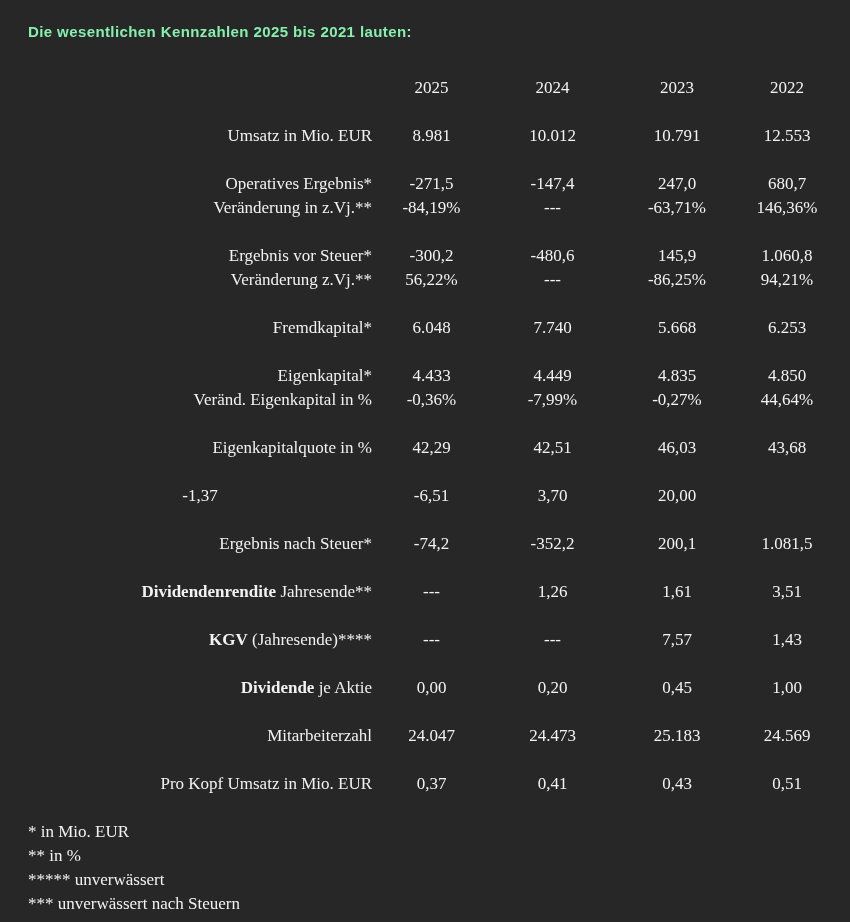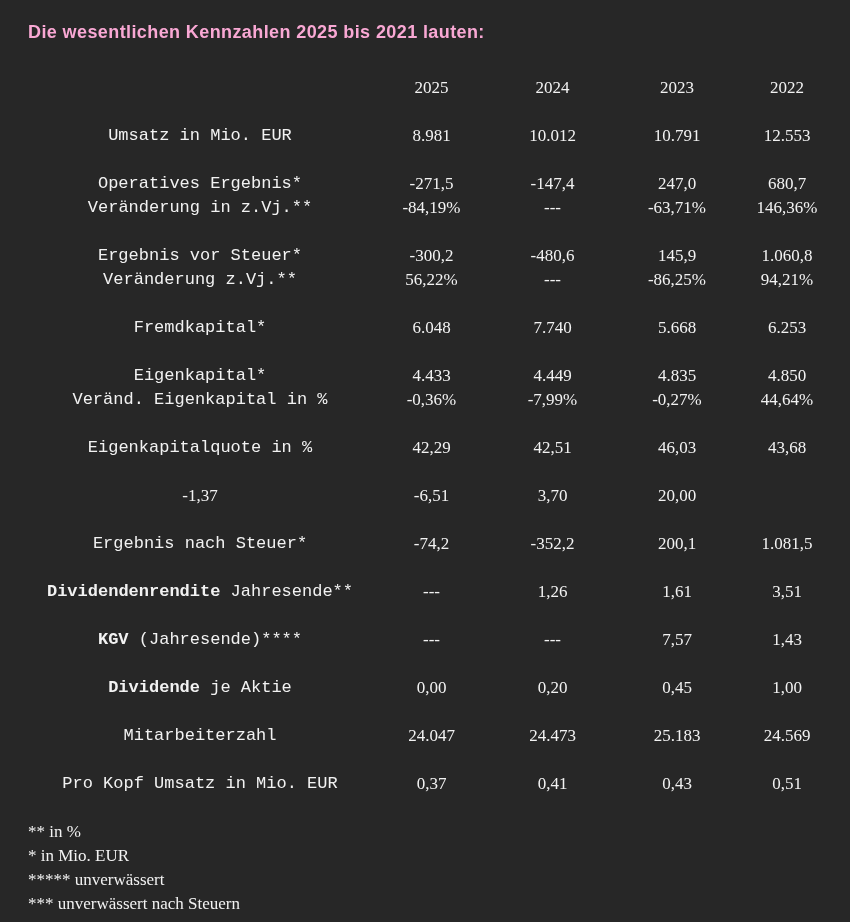--- a/index.html
+++ b/index.html
@@ -17,35 +17,34 @@
     width: 850px;
     height: 922px;
     padding: 20px 10px 0 28px;
     color: #f2f2f2;
     font-family: "Liberation Serif", serif;
     font-size: 17px;
   }
   .title {
     font-family: "Liberation Sans", sans-serif;
     font-weight: 700;
-    font-size: 18px;
+    font-size: 15px;
     letter-spacing: 0.4px;
-    color: #f9a8d4;
+    color: #86efac;
     line-height: 24px;
     margin: 0 0 22px 0;
   }
   .row {
     display: grid;
     grid-template-columns: 344px 119px 123px 126px 94px;
     line-height: 24px;
   }
   .row .label {
-    text-align: center;
+    text-align: right;
     white-space: nowrap;
-    font-family: Liberation Mono, monospace;
   }
   .row .val {
     text-align: center;
     white-space: nowrap;
   }
   .header-row {
     margin-bottom: 24px;
     margin-top: 32px;
   }
   .group {
@@ -205,18 +204,18 @@
             <span class="val">0,37</span>
             <span class="val">0,41</span>
             <span class="val">0,43</span>
             <span class="val">0,51</span>
           </div>
         </div>
       </div>
   </div>
 
   <div class="footnotes" id="footnotes">
+      <div>* in Mio. EUR</div>
       <div>** in %</div>
-      <div>* in Mio. EUR</div>
       <div>***** unverwässert</div>
       <div>*** unverwässert nach Steuern</div>
     </div>
 </div>
 
 </body></html>

